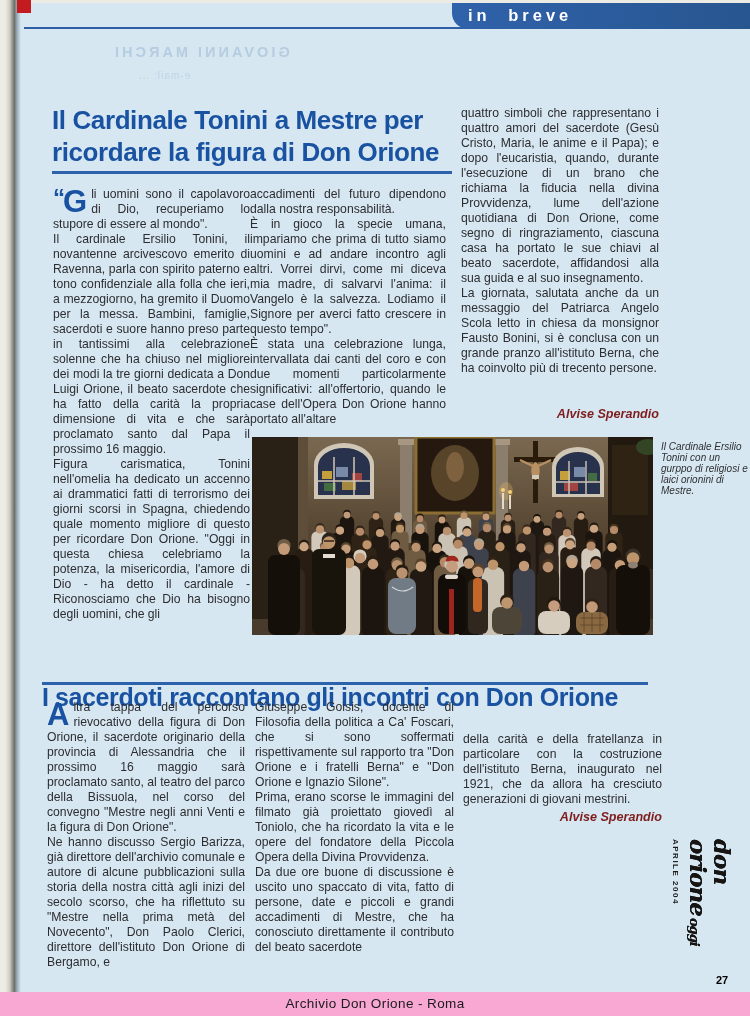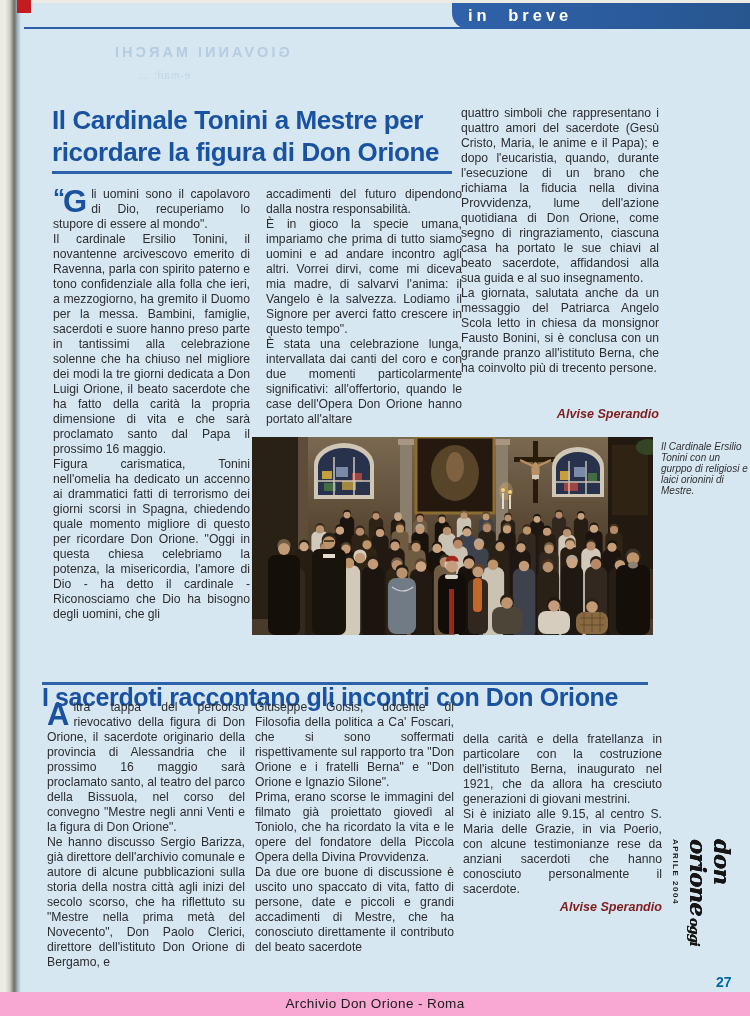--- a/index.html
+++ b/index.html
@@ -23,40 +23,40 @@
   .ghost1{left:112px;top:44px;font-size:14.5px;font-weight:bold;letter-spacing:3px;}
   .ghost2{left:138px;top:70px;font-size:10px;letter-spacing:1px;color:rgba(128,160,196,0.28);}
   .atitle{font-weight:bold;color:#1a52a2;letter-spacing:-0.4px;}
   .t1{left:52px;top:104px;width:412px;font-size:26px;line-height:32px;}
   .t1rule{left:52px;top:171px;width:400px;height:3px;background:#2b62ab;}
   .t2{left:42px;top:682px;width:650px;font-size:25px;line-height:30px;}
   .t2rule{left:42px;top:682px;width:606px;height:3px;background:#2b62ab;}
   .col{text-align:justify;color:#2d2d30;font-size:12.2px;line-height:15px;hyphens:auto;}
   .col p{margin:0;}
   .a1c1{left:53px;top:187px;width:197px;height:460px;overflow:hidden;}
-  .a1c2{left:266px;top:187px;width:196px;height:249px;overflow:hidden;}
+  .a1c2{left:250px;top:187px;width:196px;height:249px;overflow:hidden;}
   .a1c3{left:461px;top:106px;width:198px;height:296px;overflow:hidden;}
   .a1sig{left:461px;top:404px;width:198px;}
   .a2c1{left:47px;top:700px;width:198px;height:290px;overflow:hidden;}
   .a2c2{left:255px;top:700px;width:199px;height:290px;overflow:hidden;}
   .a2c3{left:463px;top:732px;width:199px;height:290px;overflow:hidden;}
   .sig{font-weight:bold;font-style:italic;text-align:right;font-size:12.6px;margin-top:3px;color:#7f1d1d;}
   .dcwrap{float:left;margin:1px 4px 0 0;color:#1a52a2;font-weight:bold;}
   .openq{font-size:24px;line-height:20px;vertical-align:top;letter-spacing:-2px;}
   .dc{font-size:31px;line-height:28px;}
   .photo{left:252px;top:437px;width:401px;height:198px;z-index:5;background:#2c241c;}
   .photo svg{display:block;}
   .caption{left:661px;top:441px;width:88px;font-style:italic;font-size:10px;line-height:11px;color:#2f2f31;}
   .spine{left:630px;top:885px;width:150px;height:58px;transform:rotate(90deg);color:#171513;}
   .mag-line{font-family:"DejaVu Serif", serif;font-weight:bold;font-style:italic;
     font-size:23px;line-height:24px;letter-spacing:-1px;text-shadow:0 0 0.6px #000;}
   .mag-sub{font-family:"DejaVu Serif", serif;font-weight:bold;font-style:italic;
     font-size:13px;margin-left:2px;}
   .mag-issue{font-size:8px;font-weight:bold;letter-spacing:1.5px;margin-top:2px;color:#1c1a18;}
-  .pageno{left:716px;top:974px;font-weight:bold;font-size:14px;color:#0369a1;z-index:7;}
+  .pageno{left:716px;top:974px;font-weight:bold;font-size:11px;color:#000000;z-index:7;}
   .footer{left:0;top:992px;width:750px;height:24px;background:#f9a8d4;z-index:6;}
   .footer-text{display:block;text-align:center;font-size:13.5px;line-height:24px;
     color:#1b1b1b;letter-spacing:0.4px;}
 </style>
 </head>
 <body>
 
 <div class="abs page"></div>
 <div class="abs left-shadow"></div>
 <div class="abs red-mark"></div>
@@ -379,21 +379,20 @@
 </div>
 
 <div class="abs col a2c2">
   <p>Giuseppe Goisis, docente di Filosofia della politica a Ca' Foscari, che si sono soffermati rispettivamente sul rapporto tra "Don Orione e i fratelli Berna" e "Don Orione e Ignazio Silone".</p>
   <p>Prima, erano scorse le immagini del filmato già proiettato giovedì al Toniolo, che ha ricordato la vita e le opere del fondatore della Piccola Opera della Divina Provvidenza.</p>
   <p>Da due ore buone di discussione è uscito uno spaccato di vita, fatto di persone, date e piccoli e grandi accadimenti di Mestre, che ha conosciuto direttamente il contributo del beato sacerdote</p>
 </div>
 
 <div class="abs col a2c3">
   <p>della carità e della fratellanza in particolare con la costruzione dell'istituto Berna, inaugurato nel 1921, che da allora ha cresciuto generazioni di giovani mestrini.</p>
-  <p>Si è iniziato alle 9.15, al centro S. Maria delle Grazie, in via Poerio, con alcune testimonianze rese da anziani sacerdoti che hanno conosciuto personalmente il sacerdote.</p>
   <div class="sig">Alvise Sperandio</div>
 </div>
 
 <div class="abs spine">
   <div class="mag-line"><span>don orione</span><span class="mag-sub">oggi</span></div>
   <div class="mag-issue">APRILE 2004</div>
 </div>
 
 <div class="abs pageno">27</div>
 

